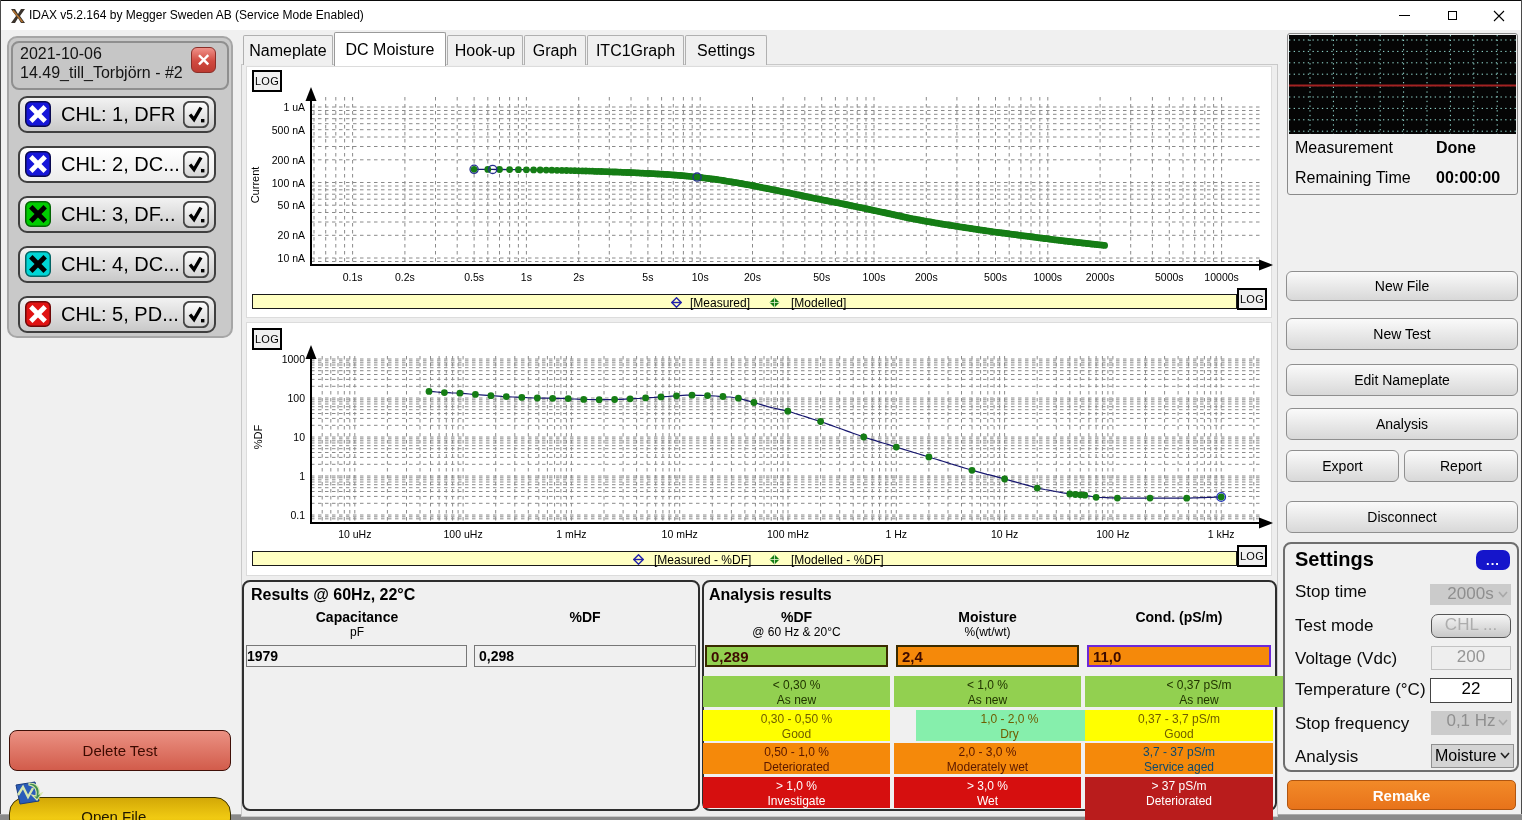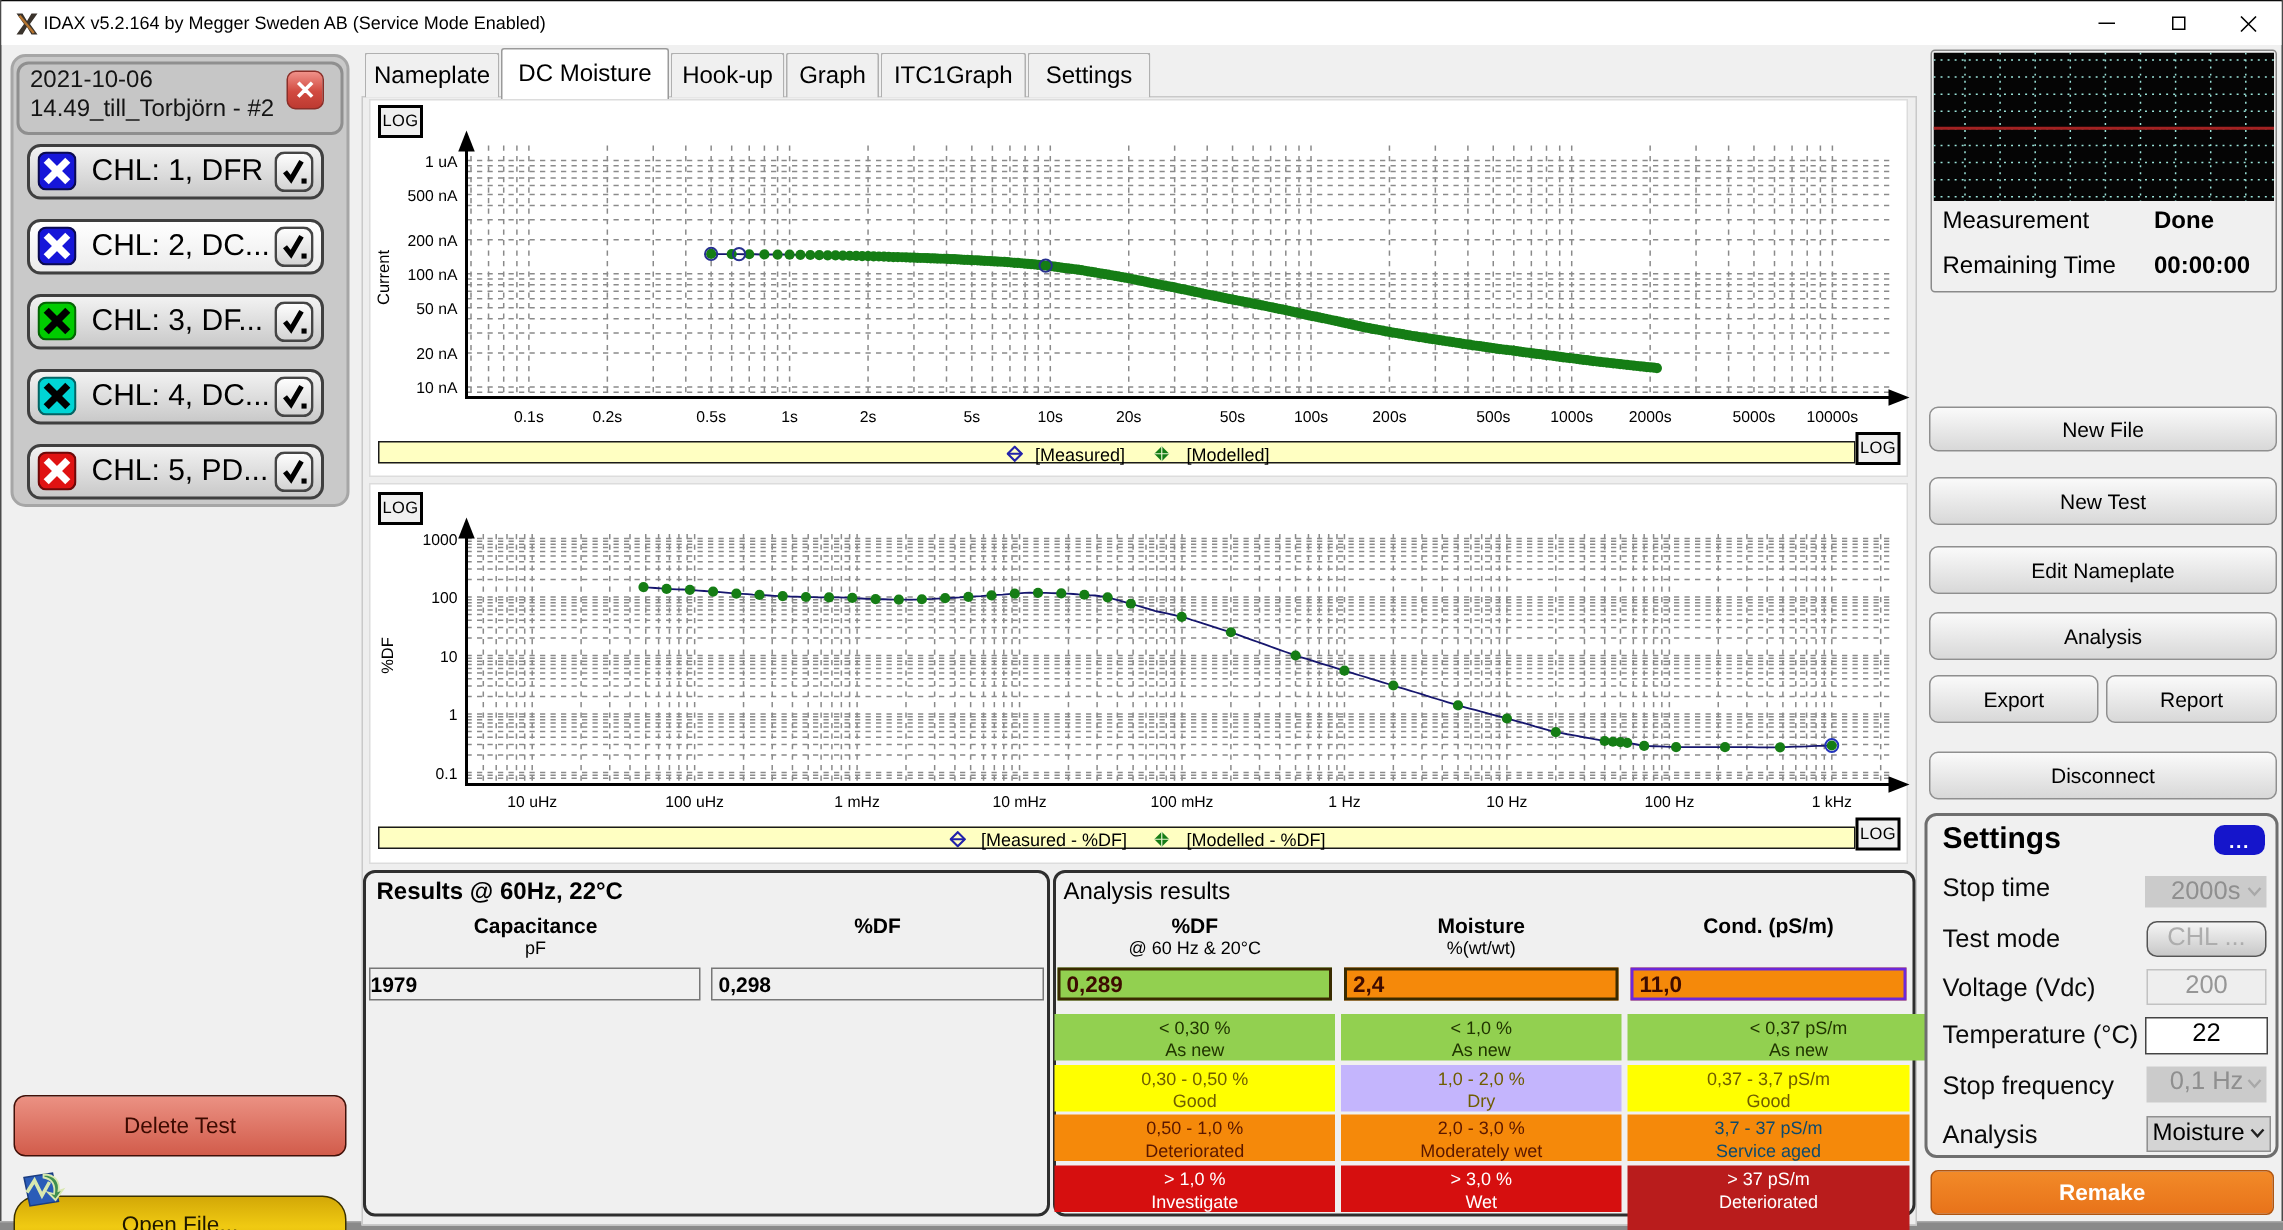--- a/index.html
+++ b/index.html
@@ -684,35 +684,35 @@
   </svg>
 <div class="abs" style="left:791px;top:553px;font-size:12px">[Modelled - %DF]</div>
 <div class="abs" style="left:242px;top:580px;width:458px;height:231px;background:#f0f0f0;border:2px solid #2e2e2e;border-radius:8px"></div>
 <div class="abs" style="left:251px;top:586px;font-size:16px;font-weight:bold">Results @ 60Hz, 22°C</div>
 <div class="abs" style="left:267px;top:609px;width:180px;text-align:center;font-size:14px;font-weight:bold">Capacitance</div>
 <div class="abs" style="left:267px;top:625px;width:180px;text-align:center;font-size:12px">pF</div>
 <div class="abs" style="left:495px;top:609px;width:180px;text-align:center;font-size:14px;font-weight:bold">%DF</div>
 <div class="abs" style="left:246px;top:645px;width:221px;height:22px;background:#f0f0f0;border:1px solid #777;font-size:14px;font-weight:bold;padding:2px 0 0 0">1979</div>
 <div class="abs" style="left:474px;top:645px;width:222px;height:22px;background:#f0f0f0;border:1px solid #777;font-size:14px;font-weight:bold;padding:2px 0 0 4px">0,298</div>
 <div class="abs" style="left:702px;top:580px;width:575px;height:231px;background:#f0f0f0;border:2px solid #2e2e2e;border-radius:8px"></div>
-<div class="abs" style="left:709px;top:586px;font-size:16px;font-weight:normal">Analysis results</div>
+<div class="abs" style="left:709px;top:586px;font-size:16px;font-weight:bold">Analysis results</div>
 <div class="abs" style="left:703px;top:609px;width:187px;text-align:center;font-size:14px;font-weight:bold">%DF</div>
 <div class="abs" style="left:703px;top:625px;width:187px;text-align:center;font-size:12px">@ 60 Hz &amp; 20°C</div>
 <div class="abs" style="left:894px;top:609px;width:187px;text-align:center;font-size:14px;font-weight:bold">Moisture</div>
 <div class="abs" style="left:894px;top:625px;width:187px;text-align:center;font-size:12px">%(wt/wt)</div>
 <div class="abs" style="left:1085px;top:609px;width:188px;text-align:center;font-size:14px;font-weight:bold">Cond. (pS/m)</div>
 <div class="abs" style="left:1085px;top:648px;width:188px;text-align:center;font-size:12px">@ 25°C</div>
 <div class="abs" style="left:705px;top:645px;width:183px;height:22px;background:#92d050;border:2px solid #3a2b00;font-size:15px;font-weight:bold;color:#3d0b00;padding:1px 0 0 4px">0,289</div>
 <div class="abs" style="left:896px;top:645px;width:183px;height:22px;background:#f5890a;border:2px solid #3a2b00;font-size:15px;font-weight:bold;color:#3d0b00;padding:1px 0 0 4px">2,4</div>
 <div class="abs" style="left:1087px;top:645px;width:184px;height:22px;background:#f5890a;border:2px solid #6d28d9;font-size:15px;font-weight:bold;color:#3d0b00;padding:1px 0 0 4px">11,0</div>
 <div class="cell" style="left:703px;top:676px;width:187px;height:31px;background:#92d050;color:#213500">&lt; 0,30 %<br>As new</div>
 <div class="cell" style="left:894px;top:676px;width:187px;height:31px;background:#92d050;color:#213500">&lt; 1,0 %<br>As new</div>
 <div class="cell" style="left:1085px;top:676px;width:228px;height:31px;background:#92d050;color:#213500">&lt; 0,37 pS/m<br>As new</div>
 <div class="cell" style="left:703px;top:710px;width:187px;height:31px;background:#ffff00;color:#6f5d00">0,30 - 0,50 %<br>Good</div>
-<div class="cell" style="left:894px;top:710px;width:187px;height:31px;background:#c4b5fd;color:#6f5d00">1,0 - 2,0 %<br>Dry</div>
+<div class="cell" style="left:916px;top:710px;width:187px;height:31px;background:#86efac;color:#6f5d00">1,0 - 2,0 %<br>Dry</div>
 <div class="cell" style="left:1085px;top:710px;width:188px;height:31px;background:#ffff00;color:#6f5d00">0,37 - 3,7 pS/m<br>Good</div>
 <div class="cell" style="left:703px;top:743px;width:187px;height:31px;background:#f5890a;color:#591700">0,50 - 1,0 %<br>Deteriorated</div>
 <div class="cell" style="left:894px;top:743px;width:187px;height:31px;background:#f5890a;color:#591700">2,0 - 3,0 %<br>Moderately wet</div>
 <div class="cell" style="left:1085px;top:743px;width:188px;height:31px;background:#f5890a;color:#0c4a6e">3,7 - 37 pS/m<br>Service aged</div>
 <div class="cell" style="left:703px;top:777px;width:187px;height:31px;background:#d60f0f;color:#ffffff">&gt; 1,0 %<br>Investigate</div>
 <div class="cell" style="left:894px;top:777px;width:187px;height:31px;background:#d60f0f;color:#ffffff">&gt; 3,0 %<br>Wet</div>
 <div class="cell" style="left:1085px;top:777px;width:188px;height:48px;background:#b91c1c;color:#ffffff">&gt; 37 pS/m<br>Deteriorated</div>
 <div class="abs" style="left:1287px;top:33px;width:231px;height:162px;background:#f0f0f0;border:1px solid #8a8a8a;border-radius:3px"></div>
 <svg width="227" height="99" style="position:absolute;left:1289px;top:35px">
     <rect x="0" y="0" width="227" height="99" fill="#050505"></rect>

